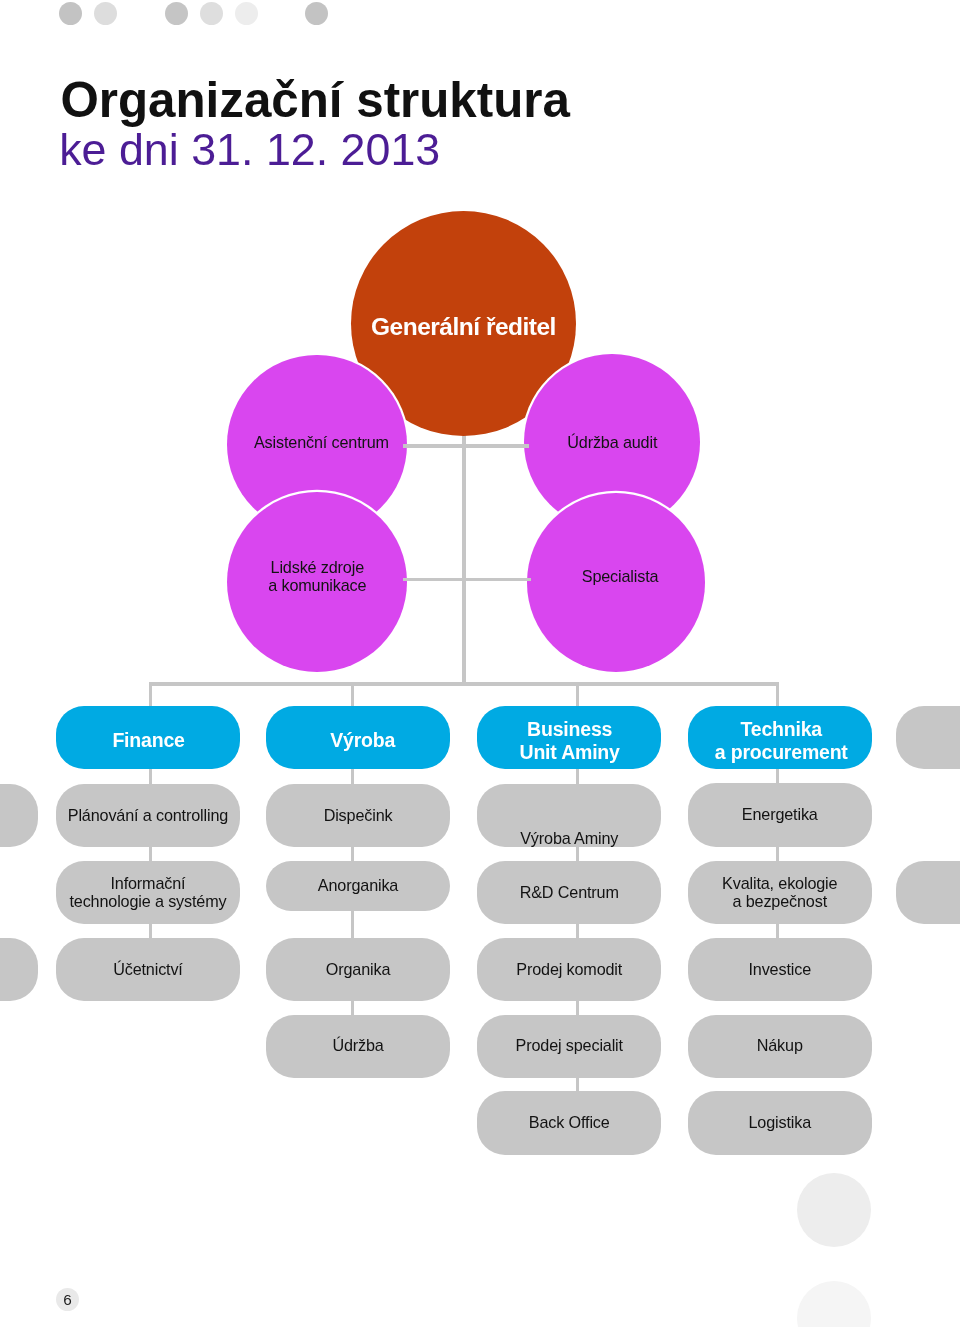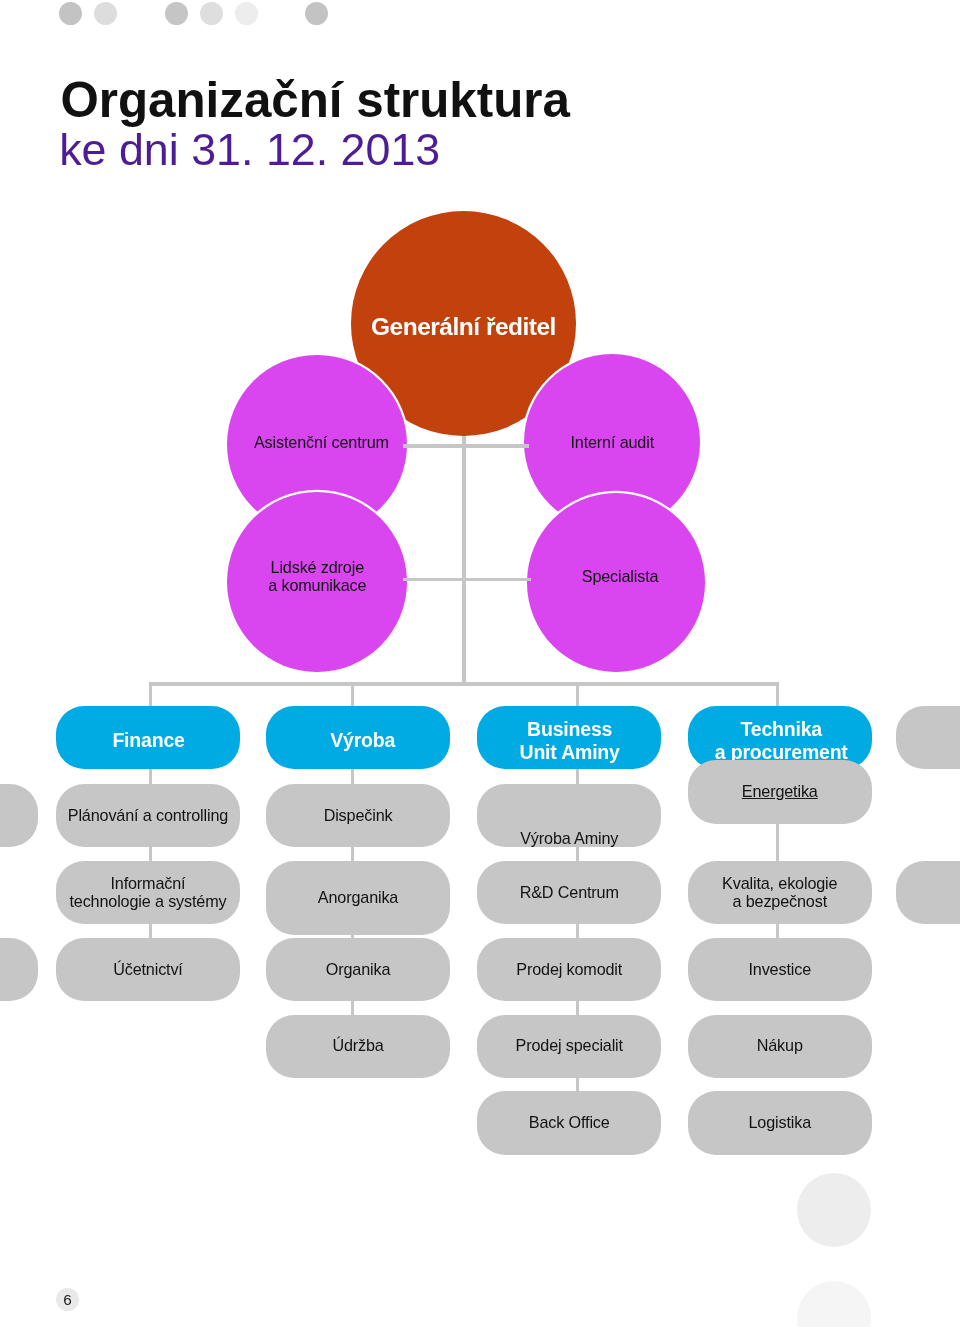--- a/index.html
+++ b/index.html
@@ -69,21 +69,21 @@
 <div class="line vline" style="left:576.0px;top:682.4px;width:3.3px;height:415.0px;"></div>
 <div class="line vline" style="left:775.9px;top:682.4px;width:3.3px;height:261.4px;"></div>
 </div>
 <div class="circ root" style="left:351.0px;top:211.0px;width:225px;height:225px;">
       <span class="rootlabel">Generální ředitel</span>
     </div>
 <div class="circ staff" style="left:227.2px;top:354.8px;width:179.5px;height:179.5px;">
       <span class="stafflabel" style="position:relative;left:4.5px;top:-3.0px;">Asistenční centrum</span>
     </div>
 <div class="circ staff" style="left:524.0px;top:354.2px;width:175.5px;height:175.5px;">
-      <span class="stafflabel" style="position:relative;left:0.5px;top:0.5px;">Interní audit</span>
+      <span class="stafflabel" style="position:relative;left:0.5px;top:0.5px;">Údržba audit</span>
     </div>
 <div class="circ staff" style="left:227.3px;top:492.0px;width:180.0px;height:180.0px;">
       <span class="stafflabel" style="position:relative;left:0.0px;top:-6.0px;">Lidské zdroje<br>a komunikace</span>
     </div>
 <div class="circ staff" style="left:526.5px;top:493.4px;width:178.2px;height:178.2px;">
       <span class="stafflabel" style="position:relative;left:4.5px;top:-6.0px;">Specialista</span>
     </div>
 <div class="line hline staffline" style="left:403px;top:444.4px;width:126px;height:3.4px;"></div>
 <div class="line hline staffline" style="left:403px;top:577.6px;width:128px;height:3.4px;"></div>
 <div class="box gray partial" style="left:-146.5px;top:783.9px;width:184.3px;height:63.5px;"></div>
@@ -104,21 +104,21 @@
         <span class="itemlabel">Účetnictví</span>
       </div>
 </div>
 <div class="col">
 <div class="box head" style="left:265.9px;top:705.5px;width:184.3px;height:63.5px;">
         <span class="headlabel" style="position:relative;left:4.7px;">Výroba</span>
       </div>
 <div class="box gray" style="left:265.9px;top:783.9px;width:184.3px;height:63.5px;">
         <span class="itemlabel">Dispečink</span>
       </div>
-<div class="box gray" style="left:265.9px;top:860.8px;width:184.3px;height:74px;">
+<div class="box gray" style="left:265.9px;top:860.8px;width:184.3px;height:50px;">
         <span class="itemlabel">Anorganika</span>
       </div>
 <div class="box gray" style="left:265.9px;top:937.8px;width:184.3px;height:63.5px;">
         <span class="itemlabel">Organika</span>
       </div>
 <div class="box gray" style="left:265.9px;top:1014.6px;width:184.3px;height:63.5px;">
         <span class="itemlabel">Údržba</span>
       </div>
 </div>
 <div class="col">
@@ -138,21 +138,21 @@
         <span class="itemlabel">Prodej specialit</span>
       </div>
 <div class="box gray" style="left:477.1px;top:1091.4px;width:184.3px;height:63.5px;">
         <span class="itemlabel">Back Office</span>
       </div>
 </div>
 <div class="col">
 <div class="box head" style="left:687.6px;top:705.5px;width:184.3px;height:63.5px;">
         <span class="headlabel" style="position:relative;left:1.5px;">Technika<br>a procurement</span>
       </div>
-<div class="box gray" style="left:687.6px;top:760px;width:184.3px;height:63.5px;text-decoration:underline;">
+<div class="box gray" style="left:687.6px;top:783px;width:184.3px;height:63.5px;">
         <span class="itemlabel">Energetika</span>
       </div>
 <div class="box gray" style="left:687.6px;top:860.8px;width:184.3px;height:63.5px;">
         <span class="itemlabel">Kvalita, ekologie<br>a bezpečnost</span>
       </div>
 <div class="box gray" style="left:687.6px;top:937.8px;width:184.3px;height:63.5px;">
         <span class="itemlabel">Investice</span>
       </div>
 <div class="box gray" style="left:687.6px;top:1014.6px;width:184.3px;height:63.5px;">
         <span class="itemlabel">Nákup</span>

